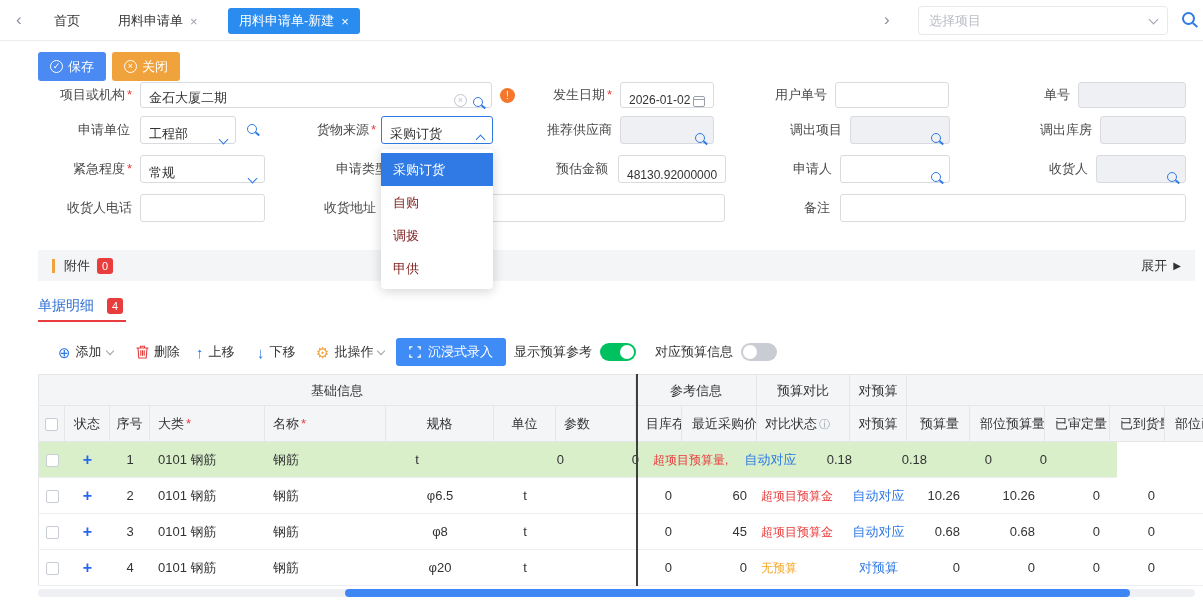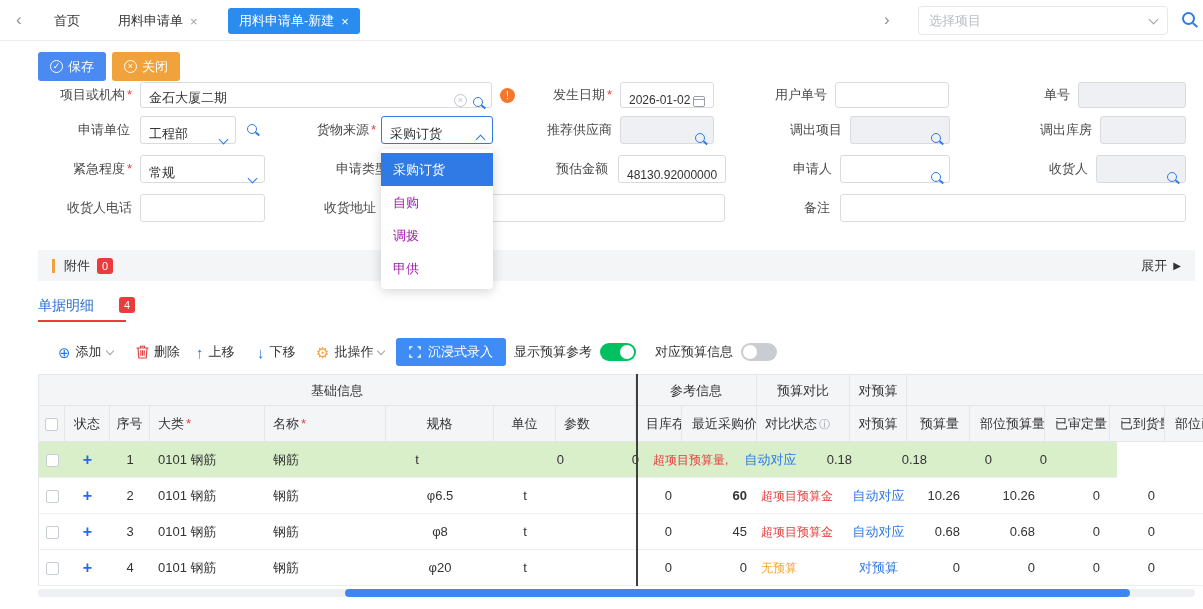--- a/index.html
+++ b/index.html
@@ -45,32 +45,32 @@
   .inp .val{flex:1;overflow:hidden;white-space:nowrap}
   .inp.disabled{background:#eef0f4;cursor:default}
   .inp.open{border-color:#2f7ae5}
   .inp.sm-text .val{font-size:12px}
   .clr{display:inline-flex;width:13px;height:13px;border:1px solid #c0c4cc;border-radius:50%;color:#c0c4cc;font-size:9px;align-items:center;justify-content:center;flex:none;cursor:pointer;line-height:1}
   .warn{position:absolute;left:500px;top:88px;width:15px;height:15px;border-radius:50%;background:#f5772c;color:#fff;font-size:10px;display:flex;align-items:center;justify-content:center;line-height:1}
   .mag-standalone{position:absolute;left:247px;top:124px}
 
   
   .dd-panel{position:absolute;left:381px;top:149px;width:112px;background:#fff;border-radius:4px;box-shadow:0 2px 12px rgba(0,0,0,.18);padding:4px 0;z-index:60}
-  .dd-opt{height:33px;line-height:33px;padding:0 12px;font-size:13px;color:#a21caf;cursor:pointer}
+  .dd-opt{height:33px;line-height:33px;padding:0 12px;font-size:13px;color:#7f1d1d;cursor:pointer}
   .dd-opt.sel{background:#2f7ae5;color:#fff}
 
   
   .attach{position:absolute;left:38px;top:250px;width:1157px;height:31px;background:#f4f5f7;display:flex;align-items:center;padding:0 14px;font-size:13px;color:#333}
   .accent{width:3px;height:14px;background:#f0a23c;margin-right:9px}
   .badge{min-width:16px;height:16px;background:#e93c3c;color:#fff;font-size:11px;border-radius:3px;display:inline-flex;align-items:center;justify-content:center;padding:0 3px;margin-left:7px}
   .expand{margin-left:auto;display:flex;align-items:center;gap:6px;cursor:pointer}
   .expand .arr{font-size:10px;color:#333}
 
   
-  .dtab{position:absolute;left:38px;top:297px;font-size:14px;color:#2f6fd4;display:flex;align-items:flex-start;gap:18px;cursor:pointer}
+  .dtab{position:absolute;left:38px;top:297px;font-size:14px;color:#2f6fd4;display:flex;align-items:center;gap:6px;cursor:pointer}
   .dtab-underline{position:absolute;left:38px;top:320px;width:88px;height:2px;background:#e93c3c}
 
   
   .gt-item{position:absolute;top:338px;height:28px;display:flex;align-items:center;gap:5px;font-size:13px;color:#333;cursor:pointer;white-space:nowrap}
   .gi{font-size:15px;line-height:1}
   .gi.blue{color:#2f7ae5}
   .gi.orange{color:#f0a23c}
   .btn-immersive{position:absolute;left:396px;top:338px;height:28px;background:#3f8cf7;border:none;border-radius:3px;color:#fff;font-size:13px;display:flex;align-items:center;gap:7px;padding:0 13px;cursor:pointer;font-family:inherit}
   .tgl-label{position:absolute;top:338px;line-height:28px;font-size:13px;color:#333}
   .toggle{position:absolute;top:343px;width:36px;height:18px;border-radius:9px;cursor:pointer}
@@ -345,21 +345,21 @@
       <div class="trow">
         <div class="tcell bcell c-center" style="width: 27px;"><span class="cb"></span></div>
         <div class="tcell bcell c-center" style="width: 45px;"><span class="plus">+</span></div>
         <div class="tcell bcell c-center" style="width: 40px;">2</div>
         <div class="tcell bcell c-left" style="width: 115px;">0101 钢筋</div>
         <div class="tcell bcell c-left" style="width: 121px;">钢筋</div>
         <div class="tcell bcell c-center" style="width: 108px;">φ6.5</div>
         <div class="tcell bcell c-center" style="width: 62px;">t</div>
         <div class="tcell bcell c-left" style="width: 80px;"></div>
         <div class="tcell bcell c-right" style="width: 46px;">0</div>
-        <div class="tcell bcell c-right" style="width: 75px; font-weight: bold;">60</div>
+        <div class="tcell bcell c-right" style="width: 75px;">60</div>
         <div class="tcell bcell c-left c-red" style="width: 93px;">超项目预算金</div>
         <div class="tcell bcell c-center c-link" style="width: 57px;">自动对应</div>
         <div class="tcell bcell c-right" style="width: 63px;">10.26</div>
         <div class="tcell bcell c-right" style="width: 75px;">10.26</div>
         <div class="tcell bcell c-right" style="width: 65px;">0</div>
         <div class="tcell bcell c-right" style="width: 55px;">0</div>
         <div class="tcell bcell c-right" style="width: 60px;"></div>
       </div>
       <div class="trow">
         <div class="tcell bcell c-center" style="width: 27px;"><span class="cb"></span></div>

